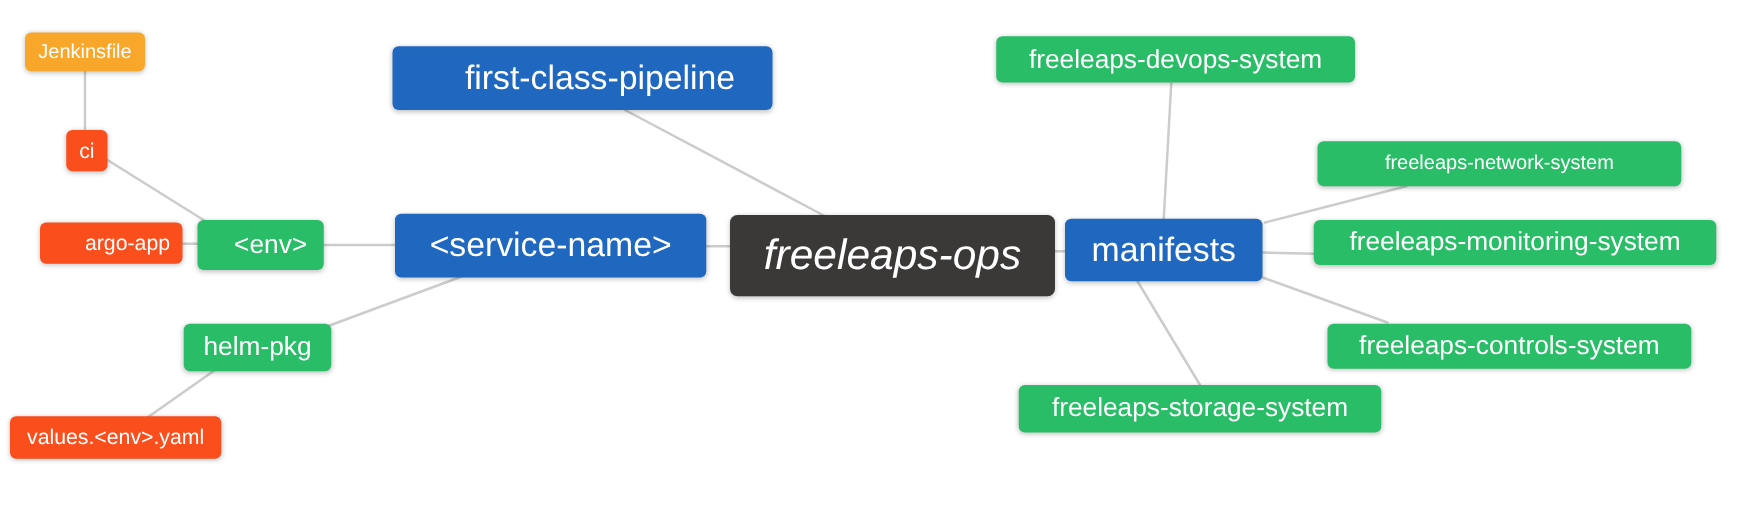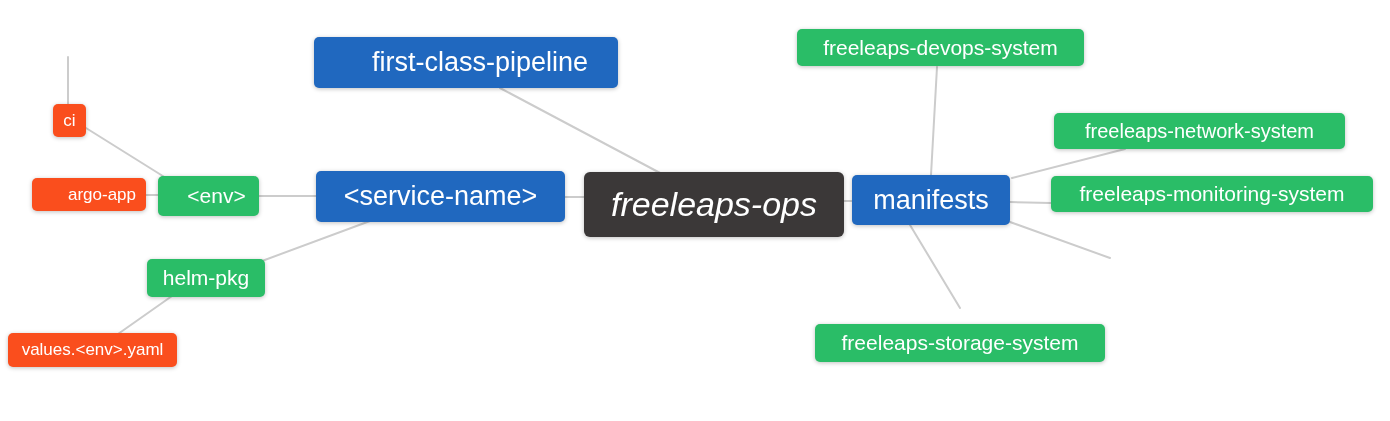--- a/index.html
+++ b/index.html
@@ -28,24 +28,24 @@
   .node.amber{background:#f9a72b;}
 
   #n-root       {left:584px;top:172px;width:260px;height:65px;font-size:34px;font-style:italic;}
   #n-pipeline   {left:314px;top:37px; width:276px;height:51px;font-size:27px;padding-left:28px;}
   #n-service    {left:316px;top:171px;width:249px;height:51px;font-size:27px;}
   #n-manifests  {left:852px;top:175px;width:158px;height:50px;font-size:27px;}
 
   #n-env        {left:158px;top:176px;width:85px; height:40px;font-size:21px;padding-left:16px;}
   #n-helm       {left:147px;top:259px;width:118px;height:38px;font-size:21px;}
   #n-devops     {left:797px;top:29px; width:287px;height:37px;font-size:21px;}
-  #n-network    {left:1054px;top:113px;width:291px;height:36px;font-size:20px;}
+  #n-network    {left:1054px;top:113px;width:291px;height:36px;font-size:16px;}
   #n-monitoring {left:1051px;top:176px;width:322px;height:36px;font-size:21px;}
   #n-controls   {left:1062px;top:259px;width:291px;height:36px;font-size:21px;}
-  #n-storage    {left:815px;top:308px;width:290px;height:38px;font-size:21px;margin-top:16px;}
+  #n-storage    {left:815px;top:308px;width:290px;height:38px;font-size:21px;}
 
   #n-jenkinsfile{left:20px;top:26px; width:96px; height:31px;font-size:16px;}
   #n-ci         {left:53px;top:104px;width:33px; height:33px;font-size:17px;}
   #n-argo       {left:32px;top:178px;width:88px; height:33px;font-size:17px;padding-left:26px;}
   #n-values     {left:8px; top:333px;width:169px;height:34px;font-size:17px;}
 </style>
 </head>
 <body>
 
 <div id="canvas">
@@ -73,19 +73,21 @@
 
   <div class="node blue" id="n-pipeline">first-class-pipeline</div>
   <div class="node blue" id="n-service">&lt;service-name&gt;</div>
   <div class="node blue" id="n-manifests">manifests</div>
 
   <div class="node green" id="n-env">&lt;env&gt;</div>
   <div class="node green" id="n-devops">freeleaps-devops-system</div>
   <div class="node green" id="n-helm">helm-pkg</div>
   <div class="node green" id="n-network">freeleaps-network-system</div>
   <div class="node green" id="n-monitoring">freeleaps-monitoring-system</div>
+  <div class="node green" id="n-controls">freeleaps-controls-system</div>
   <div class="node green" id="n-storage">freeleaps-storage-system</div>
 
+  <div class="node amber" id="n-jenkinsfile">Jenkinsfile</div>
   <div class="node red" id="n-ci">ci</div>
   <div class="node red" id="n-argo">argo-app</div>
   <div class="node red" id="n-values">values.&lt;env&gt;.yaml</div>
 
 </div>
 
 </body></html>

